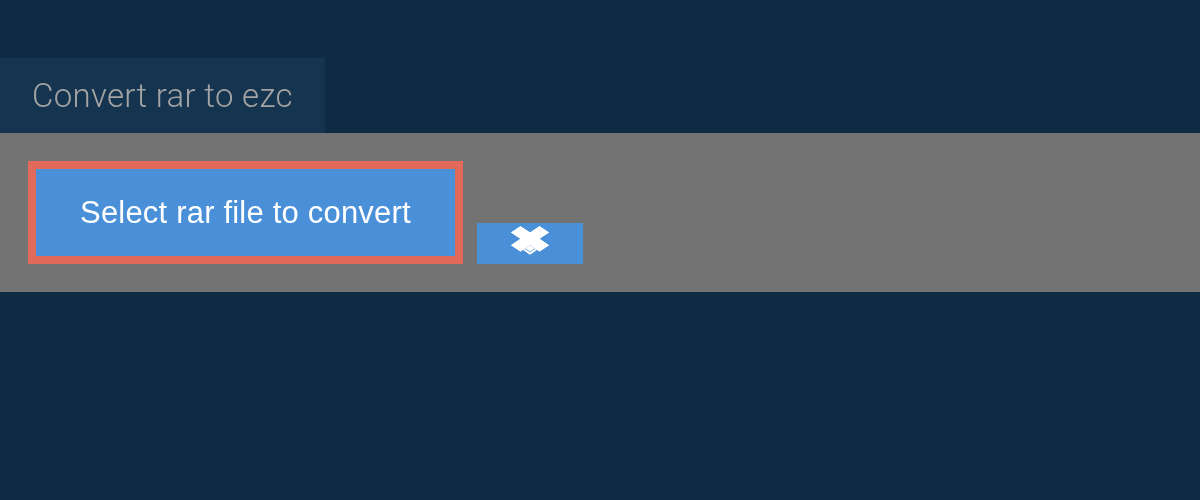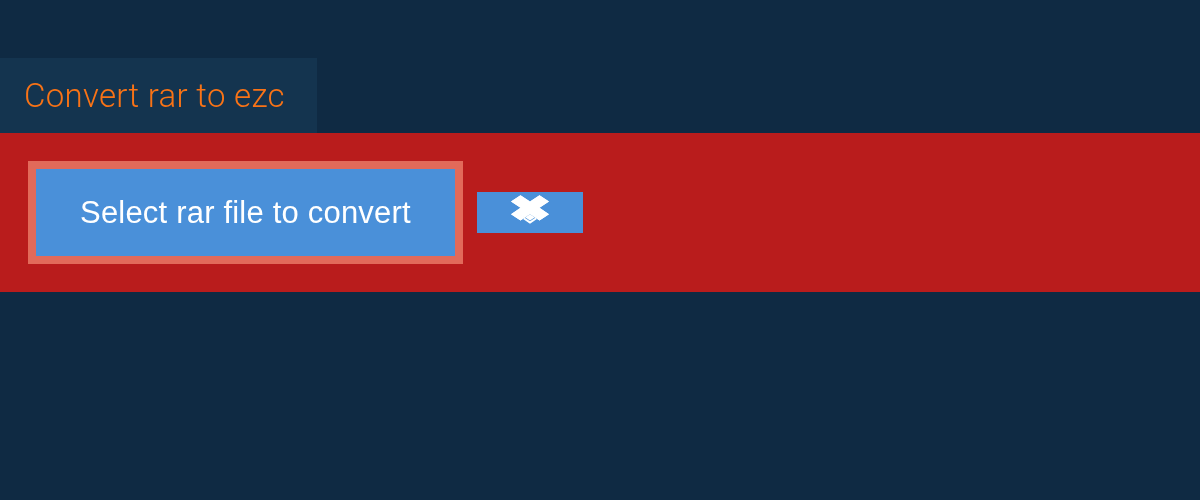--- a/index.html
+++ b/index.html
@@ -14,32 +14,32 @@
       font-family: -apple-system, BlinkMacSystemFont, "Segoe UI", Roboto, "Helvetica Neue", Arial, sans-serif;
       font-weight: 300;
       overflow: hidden;
     }
     .tab-container {
       margin-top: 58px;
     }
     .tab {
       display: inline-block;
       background: #14344f;
-      color: #f97316;
+      color: #a3a3a3;
       font-size: 33px;
       font-weight: 300;
-      padding: 18px 32px 18px 24px;
+      padding: 18px 32px 18px 32px;
       letter-spacing: 0.3px;
     }
     .panel {
-      background: #b91c1c;
+      background: #737373;
       padding: 28px 28px 28px 28px;
       display: flex;
       gap: 14px;
-      align-items: center;
+      align-items: flex-end;
     }
     .select-file-outer {
       border: 8px solid #e26a5a;
       display: inline-block;
     }
     .select-file-button {
       background: #4a90d9;
       color: #ffffff;
       font-size: 31px;
       font-weight: 300;

